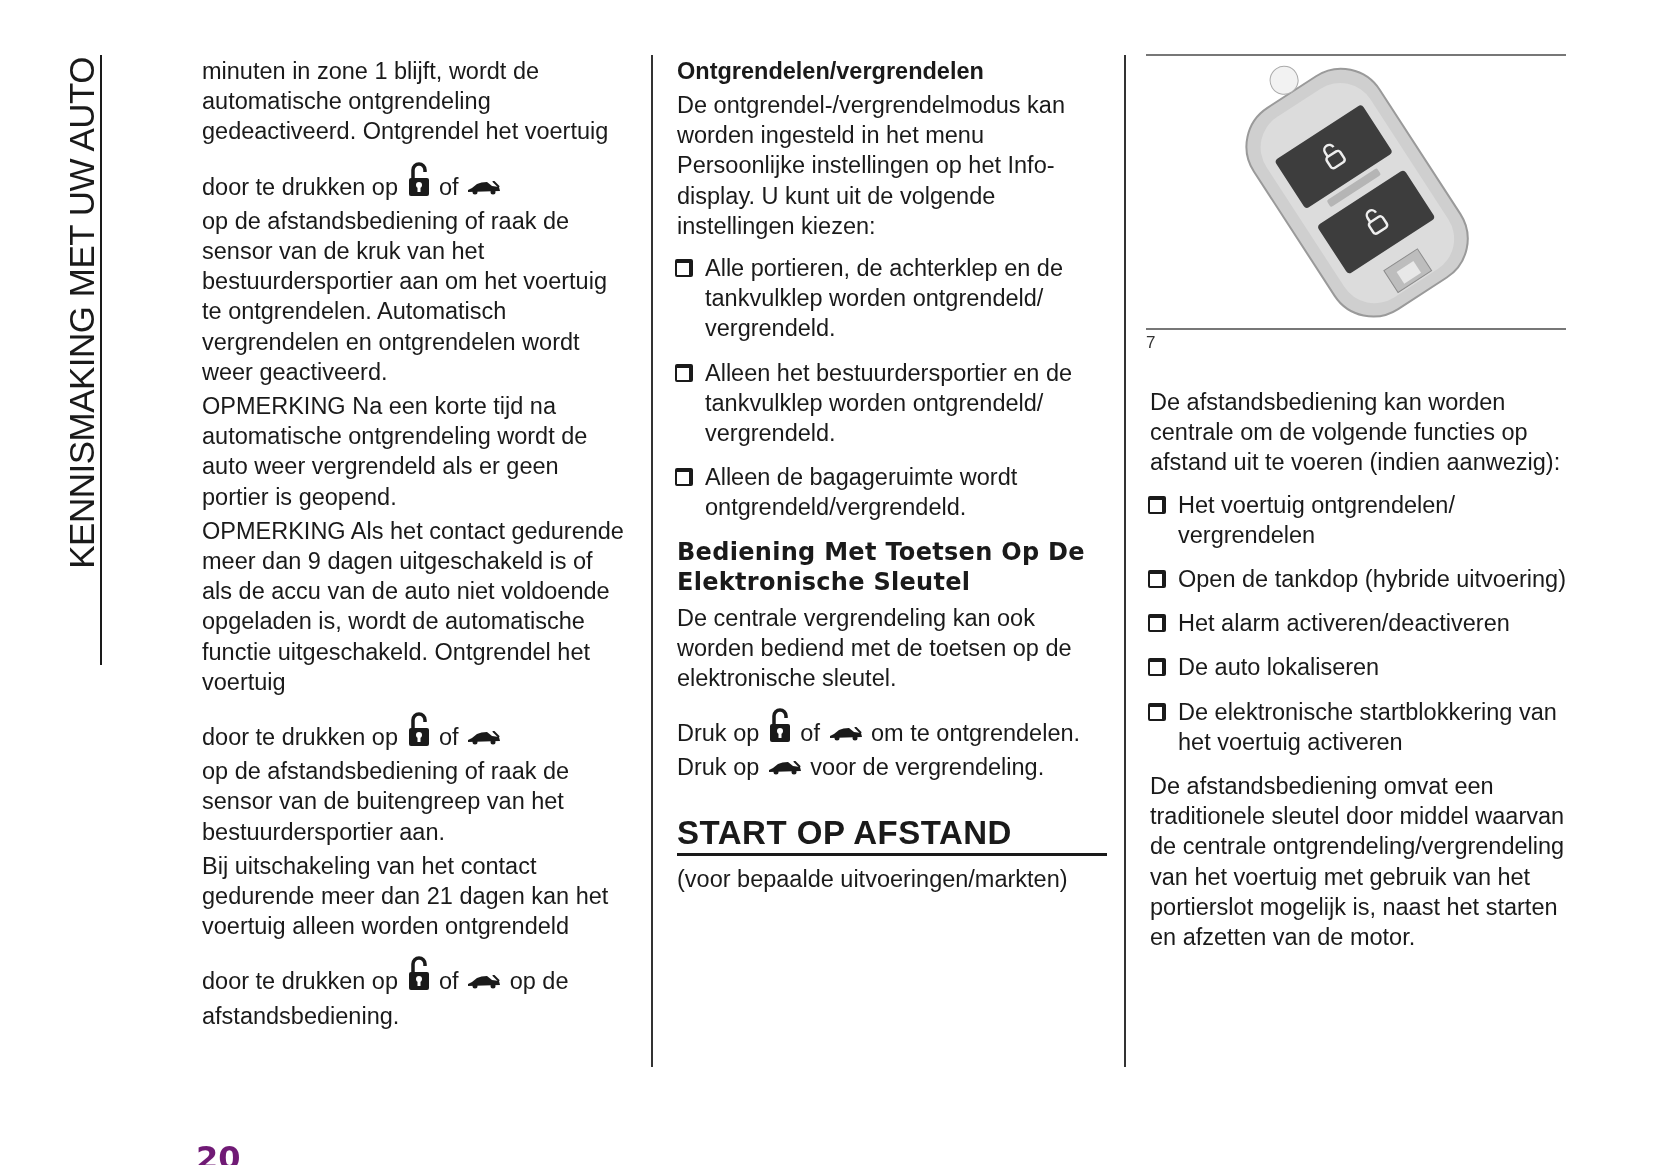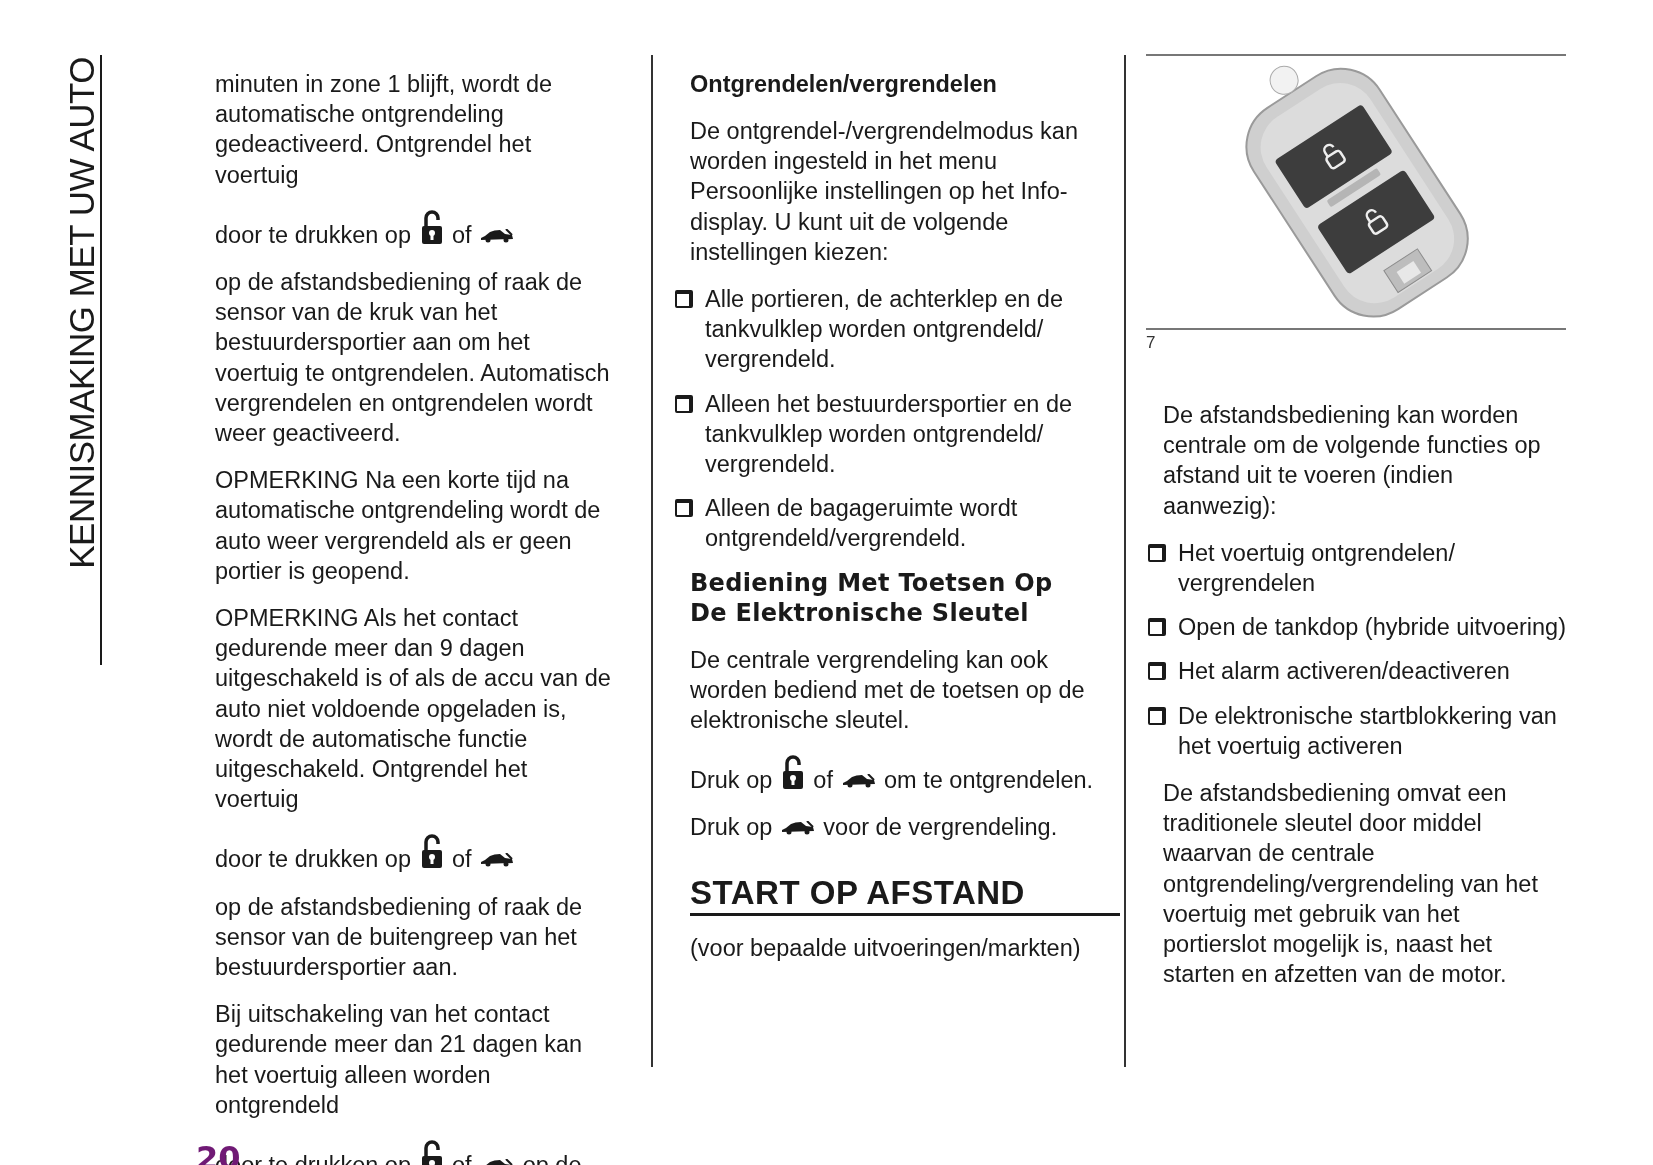--- a/index.html
+++ b/index.html
@@ -9,21 +9,21 @@
     transform-origin:0 0; transform: translate(0,610px) rotate(-90deg);
     font-size:35px; line-height:40px; letter-spacing:-0.5px; color:#1a1a1a;
     border-bottom:2px solid #1a1a1a; white-space:nowrap; text-align:right; box-sizing:border-box; padding-right:2px; }
   .col { position:absolute; top:52px; font-size:23.5px; line-height:30.2px; }
   .col1 { left:198px; width:430px; }
   .col2 { left:673px; width:440px; }
   .col3 { left:1146px; width:440px; }
   .divider { position:absolute; width:2px; background:#333; top:55px; height:1012px; }
   .d1 { left:651px; }
   .d2 { left:1124px; }
-  p { margin:17px; }
+  p { margin:4px; }
   .icon-line { margin-top:12px; }
   .ico { display:inline-block; vertical-align:baseline; position:relative; }
   .lock { width:22px; height:36px; position:relative; top:2px; margin:0 3px; }
   .car { width:34px; height:14px; margin:0 2px; }
   .h-small { font-weight:bold; font-size:23.5px; line-height:30px; }
   .h-black { font-family:"DejaVu Sans", sans-serif; font-weight:bold; font-size:24px; line-height:30px; letter-spacing:0.3px; margin-top:14px; }
   .h-main { font-family:Liberation Sans, sans-serif; font-weight:bold; font-size:33px; line-height:40px; letter-spacing:0.5px;
             border-bottom:3px solid #1a1a1a; margin-top:30px; padding-bottom:0; width:430px; }
   ul.bl { list-style:none; margin:12px 0 0 0; padding:0; }
   ul.bl li { position:relative; padding-left:32px; margin-bottom:14px; }
@@ -165,18 +165,19 @@
   </svg>
 </div>
 <div class="fig-caption">7</div>
 
 <div class="col col3" style="top:383px">
   <p>De afstandsbediening kan worden centrale om de volgende functies op afstand uit te voeren (indien aanwezig):</p>
   <ul class="bl">
     <li><span class="box"></span><span>Het voertuig ontgrendelen/ vergrendelen</span></li>
     <li><span class="box"></span><span>Open de tankdop (hybride uitvoering)</span></li>
     <li><span class="box"></span><span>Het alarm activeren/deactiveren</span></li>
+    <li><span class="box"></span><span>De auto lokaliseren</span></li>
     <li><span class="box"></span><span>De elektronische startblokkering van het voertuig activeren</span></li>
   </ul>
   <p>De afstandsbediening omvat een traditionele sleutel door middel waarvan de centrale ontgrendeling/vergrendeling van het voertuig met gebruik van het portierslot mogelijk is, naast het starten en afzetten van de motor.</p>
 </div>
 
 <div class="page-num">20</div>
 
 </body></html>

